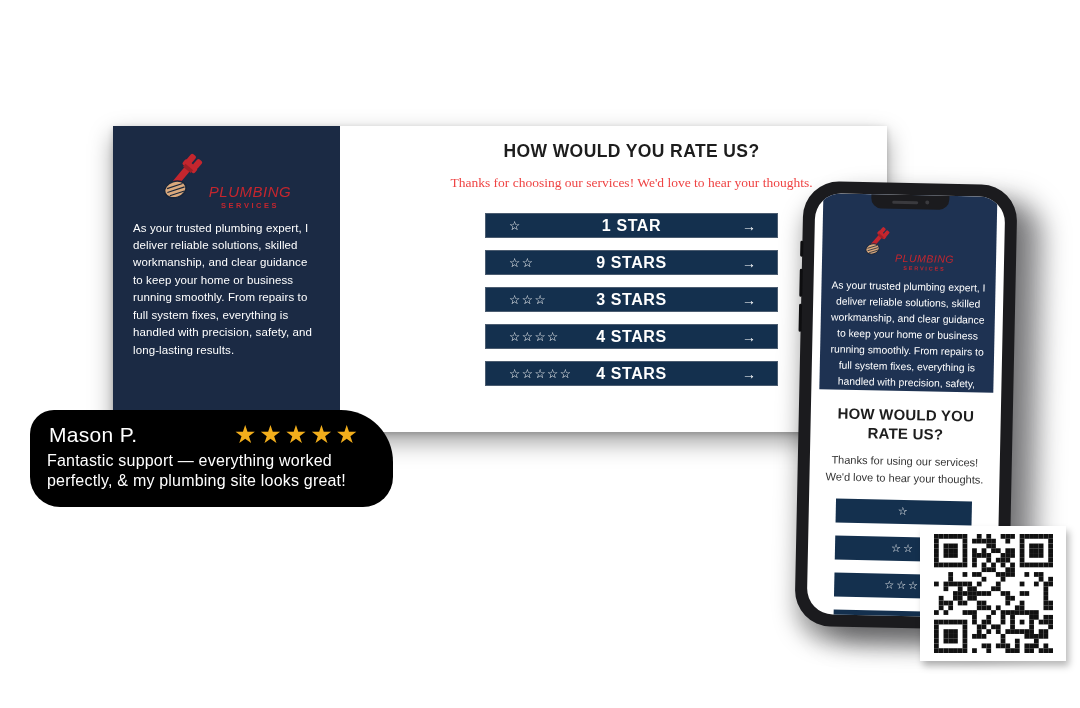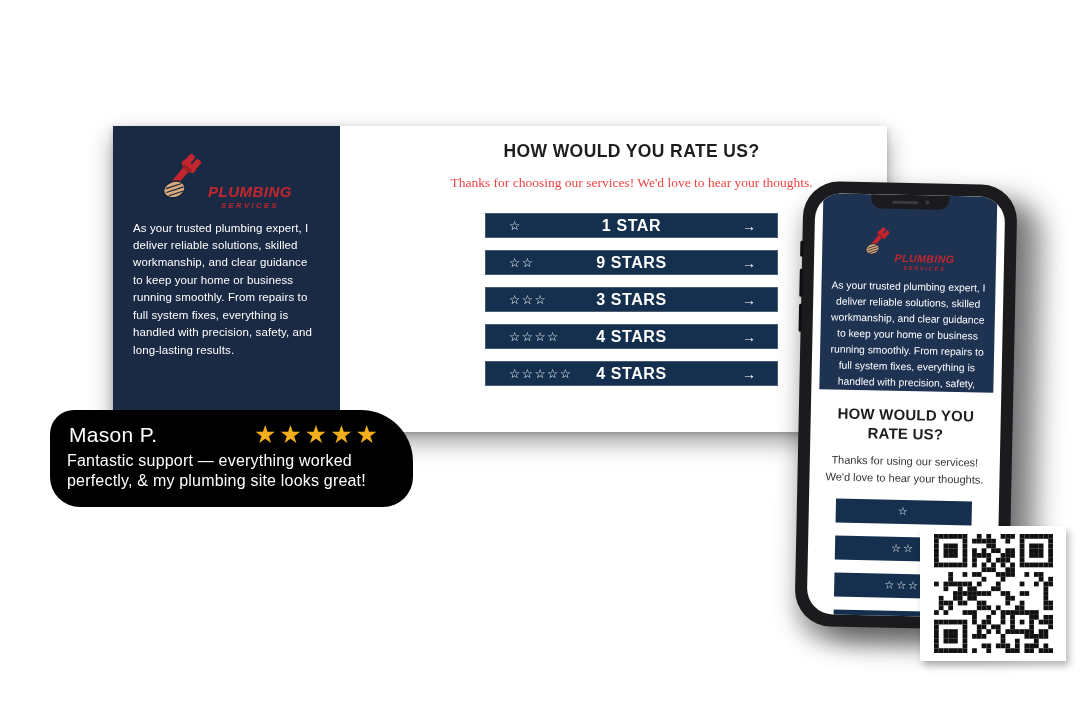--- a/index.html
+++ b/index.html
@@ -13,39 +13,39 @@
     position:absolute;left:113px;top:126px;width:774px;height:306px;
     display:flex;background:#ffffff;z-index:1;
     box-shadow:0 10px 22px rgba(0,0,0,.38), 0 2px 6px rgba(0,0,0,.18);
   }
   .d-sidebar{
     width:227px;flex-shrink:0;background:#1B2A44;color:#fff;
     padding:16px 20px 0;box-sizing:border-box;
   }
   .logo-lockup{display:flex;align-items:center;justify-content:center;gap:5px;margin:2px 0 10px;}
   .logo-text{display:flex;flex-direction:column;align-items:center;}
-  .logo-l1{color:#C4262E;font-weight:bold;font-style:italic;font-size:15px;letter-spacing:.5px;line-height:1;margin-top:40px;}
-  .logo-l2{color:#C4262E;font-weight:bold;font-style:italic;font-size:7.5px;letter-spacing:2.5px;line-height:1;margin-top:3px;}
+  .logo-l1{color:#C4262E;font-weight:normal;font-style:italic;font-size:15px;letter-spacing:.5px;line-height:1;margin-top:40px;}
+  .logo-l2{color:#C4262E;font-weight:bold;font-size:7.5px;letter-spacing:2.5px;line-height:1;margin-top:3px;}
   .d-sidebar p{font-size:11.5px;line-height:1.52;margin:4px 0 0;letter-spacing:.1px;}
   .d-content{flex:1;text-align:center;padding-left:36px;box-sizing:border-box;}
   .d-heading{font-size:17.5px;font-weight:800;color:#1d1d1d;margin-top:15px;letter-spacing:.4px;}
   .d-sub{font-family:"Liberation Serif", serif;font-size:13.5px;color:#ef4444;margin-top:13px;}
   .d-buttons{margin-top:22px;}
   .d-btn{
     width:293px;height:25px;background:#14304E;border:1px solid rgba(120,130,140,.55);
     box-sizing:border-box;margin:0 auto 12px;display:flex;align-items:center;color:#fff;cursor:pointer;
   }
   .d-btn .stars{width:92px;box-sizing:border-box;text-align:left;padding-left:23px;font-size:12.5px;letter-spacing:1.5px;white-space:nowrap;}
   .d-btn .label{flex:1;text-align:center;font-weight:bold;font-size:16px;letter-spacing:.6px;}
   .d-btn .arrow{width:92px;box-sizing:border-box;text-align:right;padding-right:21px;font-size:14px;}
   
   .blob{
     position:absolute;left:30px;top:410px;width:363px;height:97px;z-index:2;
     background:#000000;color:#fff;border-radius:24px 52px 30px 30px;
-    box-sizing:border-box;padding:12px 16px 0 17px;margin-left:20px;
+    box-sizing:border-box;padding:12px 16px 0 17px;
   }
   .blob-row{display:flex;align-items:center;justify-content:space-between;padding:0 16px 0 2px;}
   .blob-name{font-size:21px;letter-spacing:.3px;}
   .blob-stars{color:#F2AE1C;font-size:25px;letter-spacing:3px;line-height:1;}
   .blob-quote{font-size:16px;line-height:1.22;margin-top:4px;letter-spacing:.2px;}
   
   .phone{
     position:absolute;left:799px;top:183px;width:214px;height:445px;z-index:3;
     transform:rotate(1.2deg);transform-origin:50% 50%;
   }

